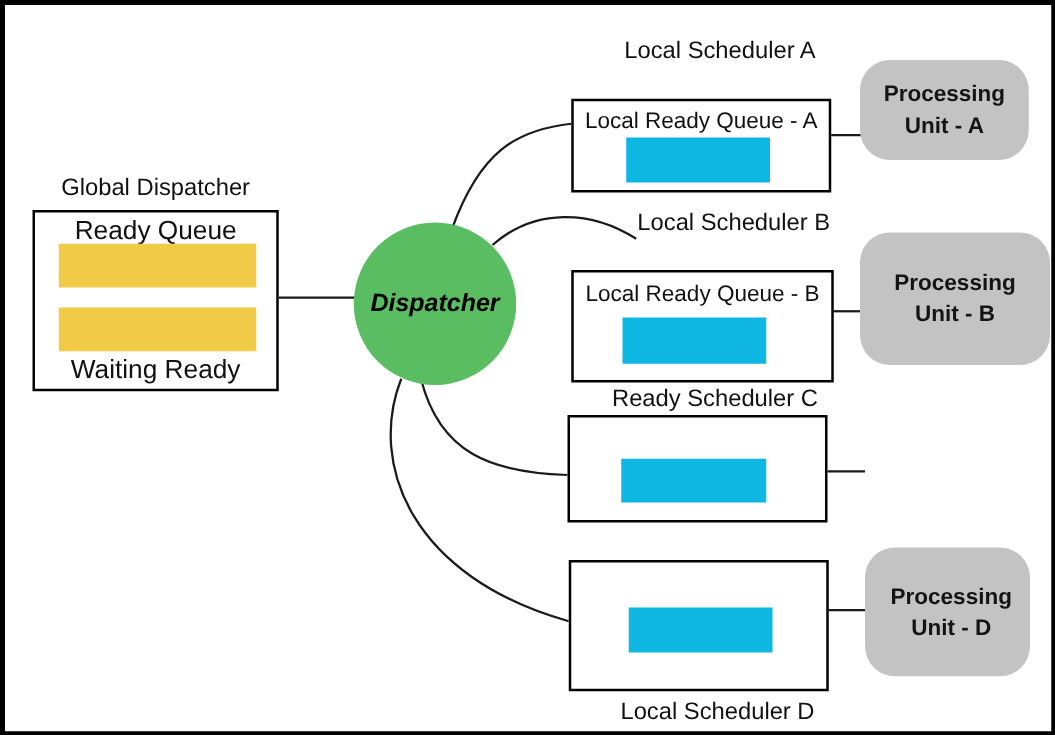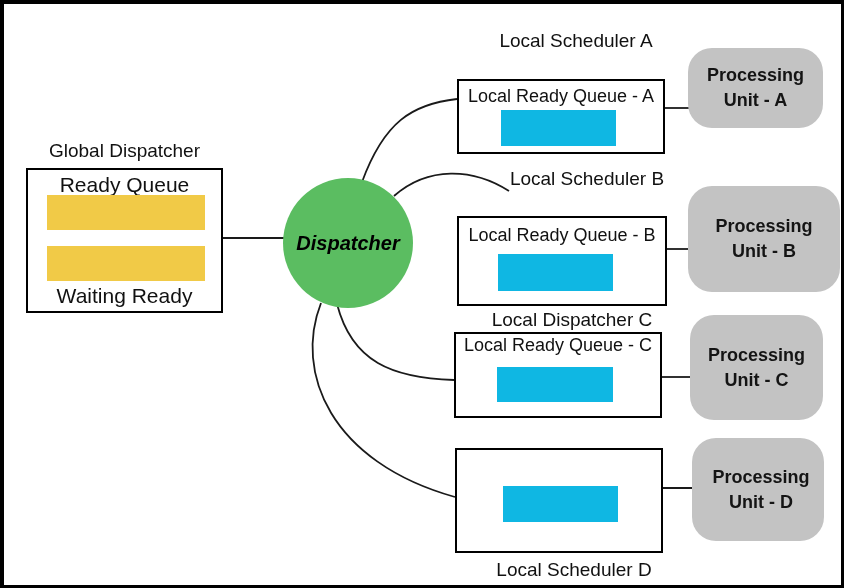--- a/index.html
+++ b/index.html
@@ -110,30 +110,28 @@
     <div class="ls-queue-label" id="lsA-label">Local Ready Queue - A</div>
     <div class="cbar" id="lsA-bar"></div>
   </div>
 
   <div class="caption node" id="lsB-title">Local Scheduler B</div>
   <div class="box node ls-box" id="lsB-box">
     <div class="ls-queue-label" id="lsB-label">Local Ready Queue - B</div>
     <div class="cbar" id="lsB-bar"></div>
   </div>
 
-  <div class="caption node" id="lsC-title">Local Dispatcher C</div>
+  <div class="caption node" id="lsC-title">Ready Scheduler C</div>
   <div class="box node ls-box" id="lsC-box">
-    <div class="ls-queue-label" id="lsC-label">Local Ready Queue - C</div>
     <div class="cbar" id="lsC-bar"></div>
   </div>
 
   <div class="box node ls-box" id="lsD-box">
     <div class="cbar" id="lsD-bar"></div>
   </div>
   <div class="caption node" id="lsD-title">Local Scheduler D</div>
 
   <div class="pu node" id="puA">Processing Unit - A</div>
   <div class="pu node" id="puB">Processing Unit - B</div>
-  <div class="pu node" id="puC">Processing Unit - C</div>
   <div class="pu node" id="puD">Processing Unit - D</div>
 
   <div class="frame"></div>
 </div>
 
 </body></html>

